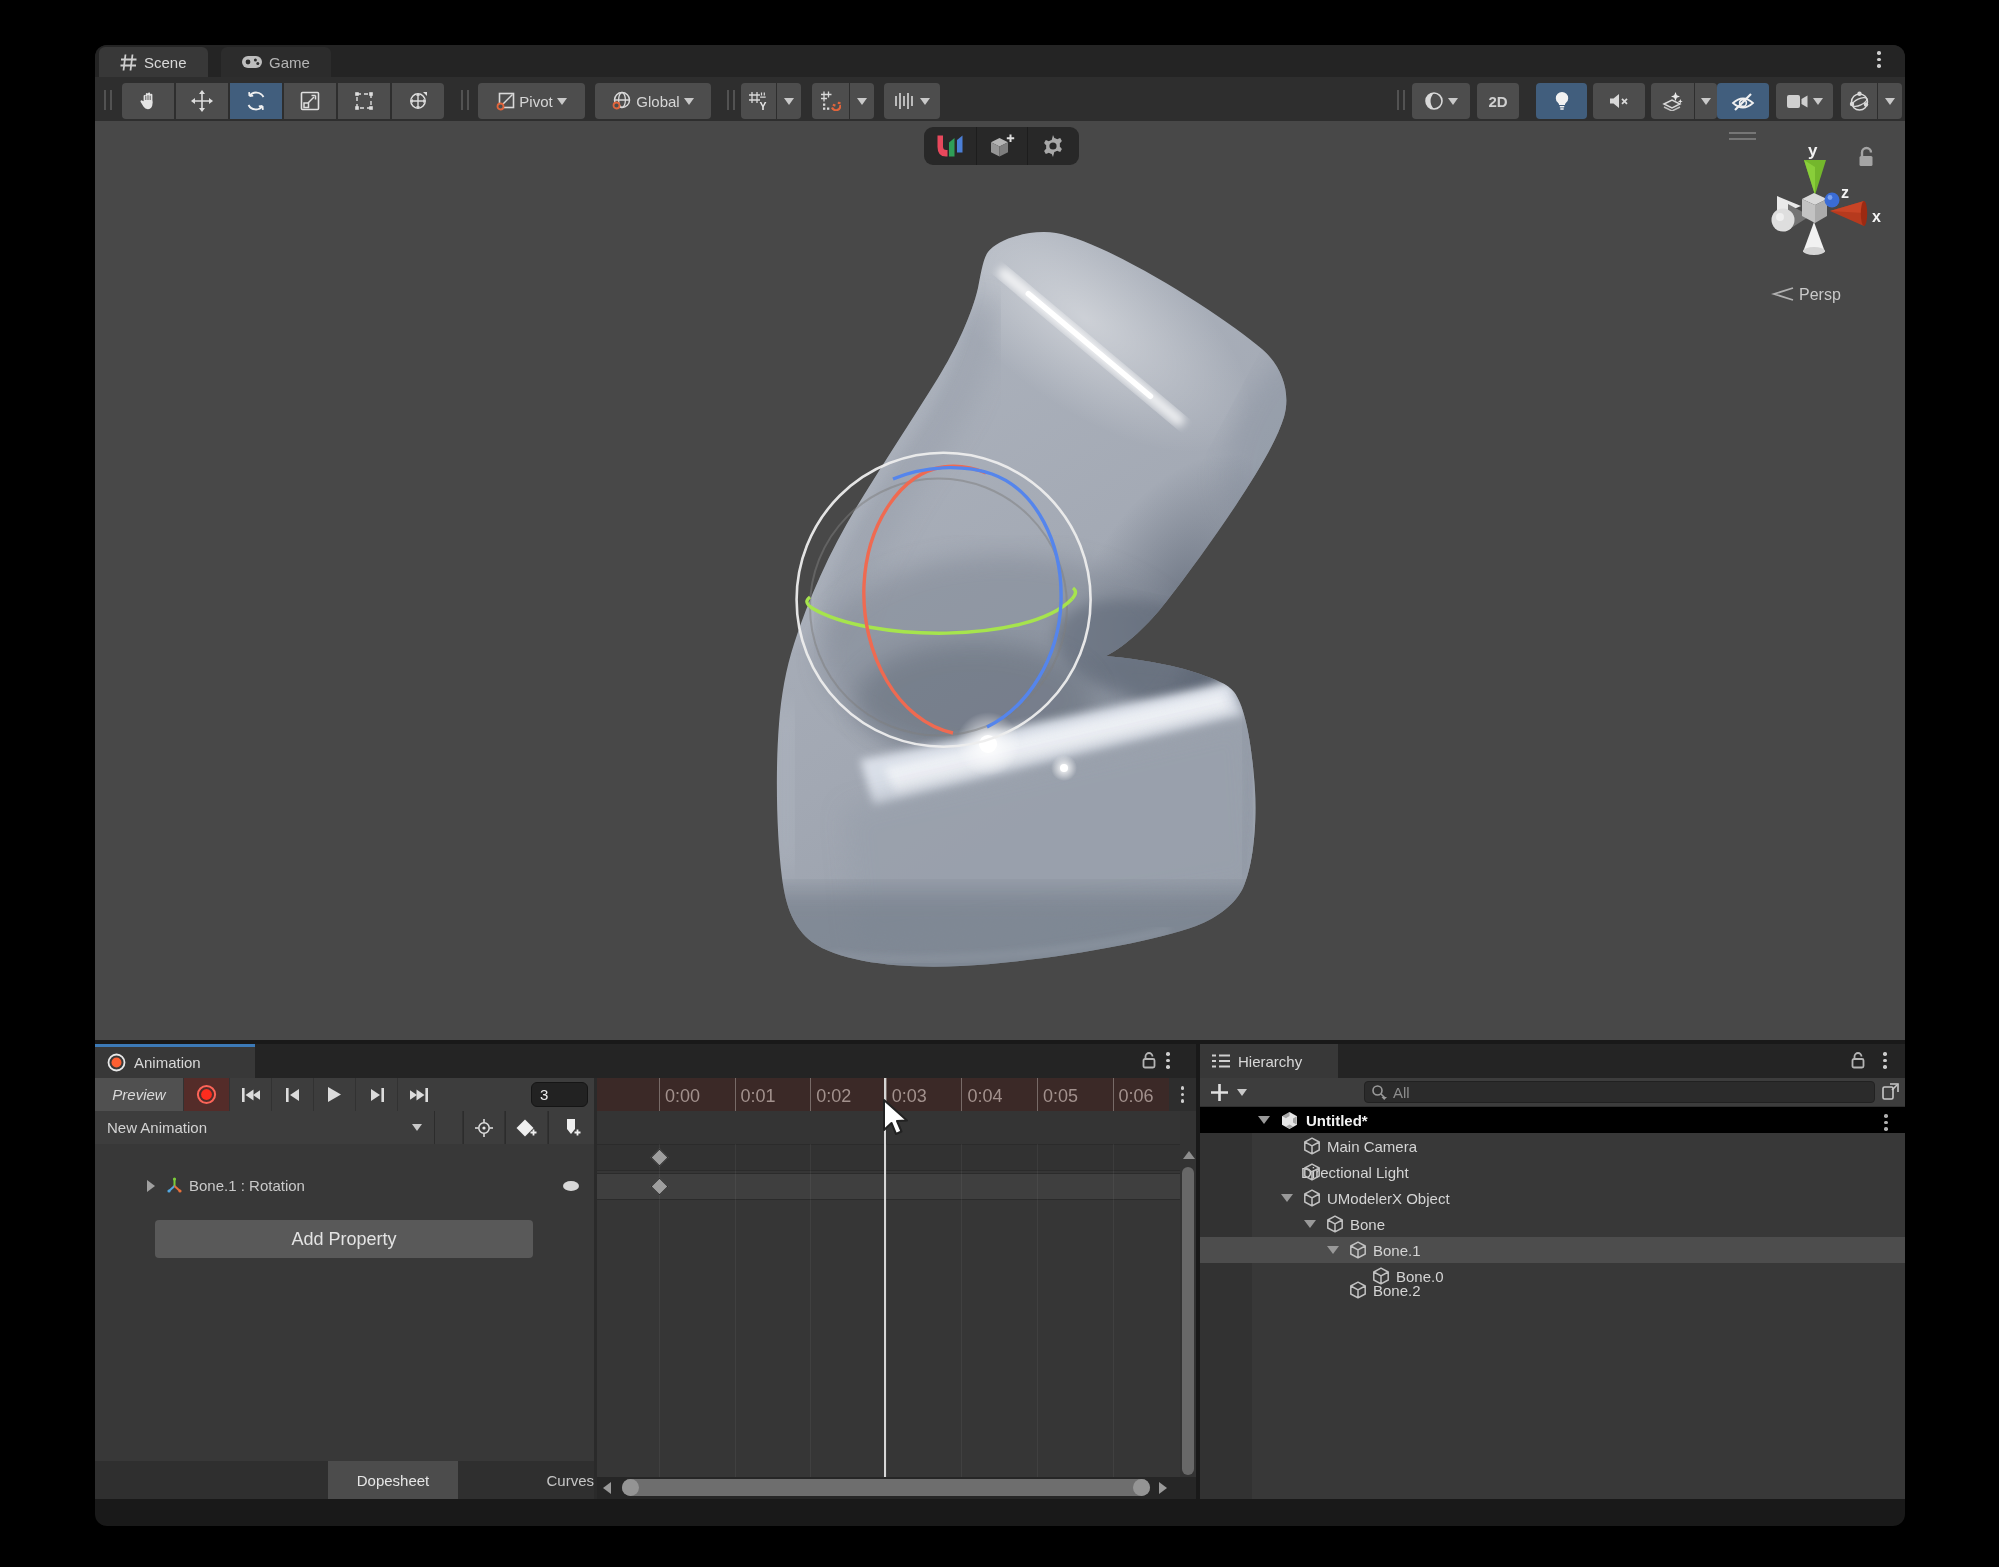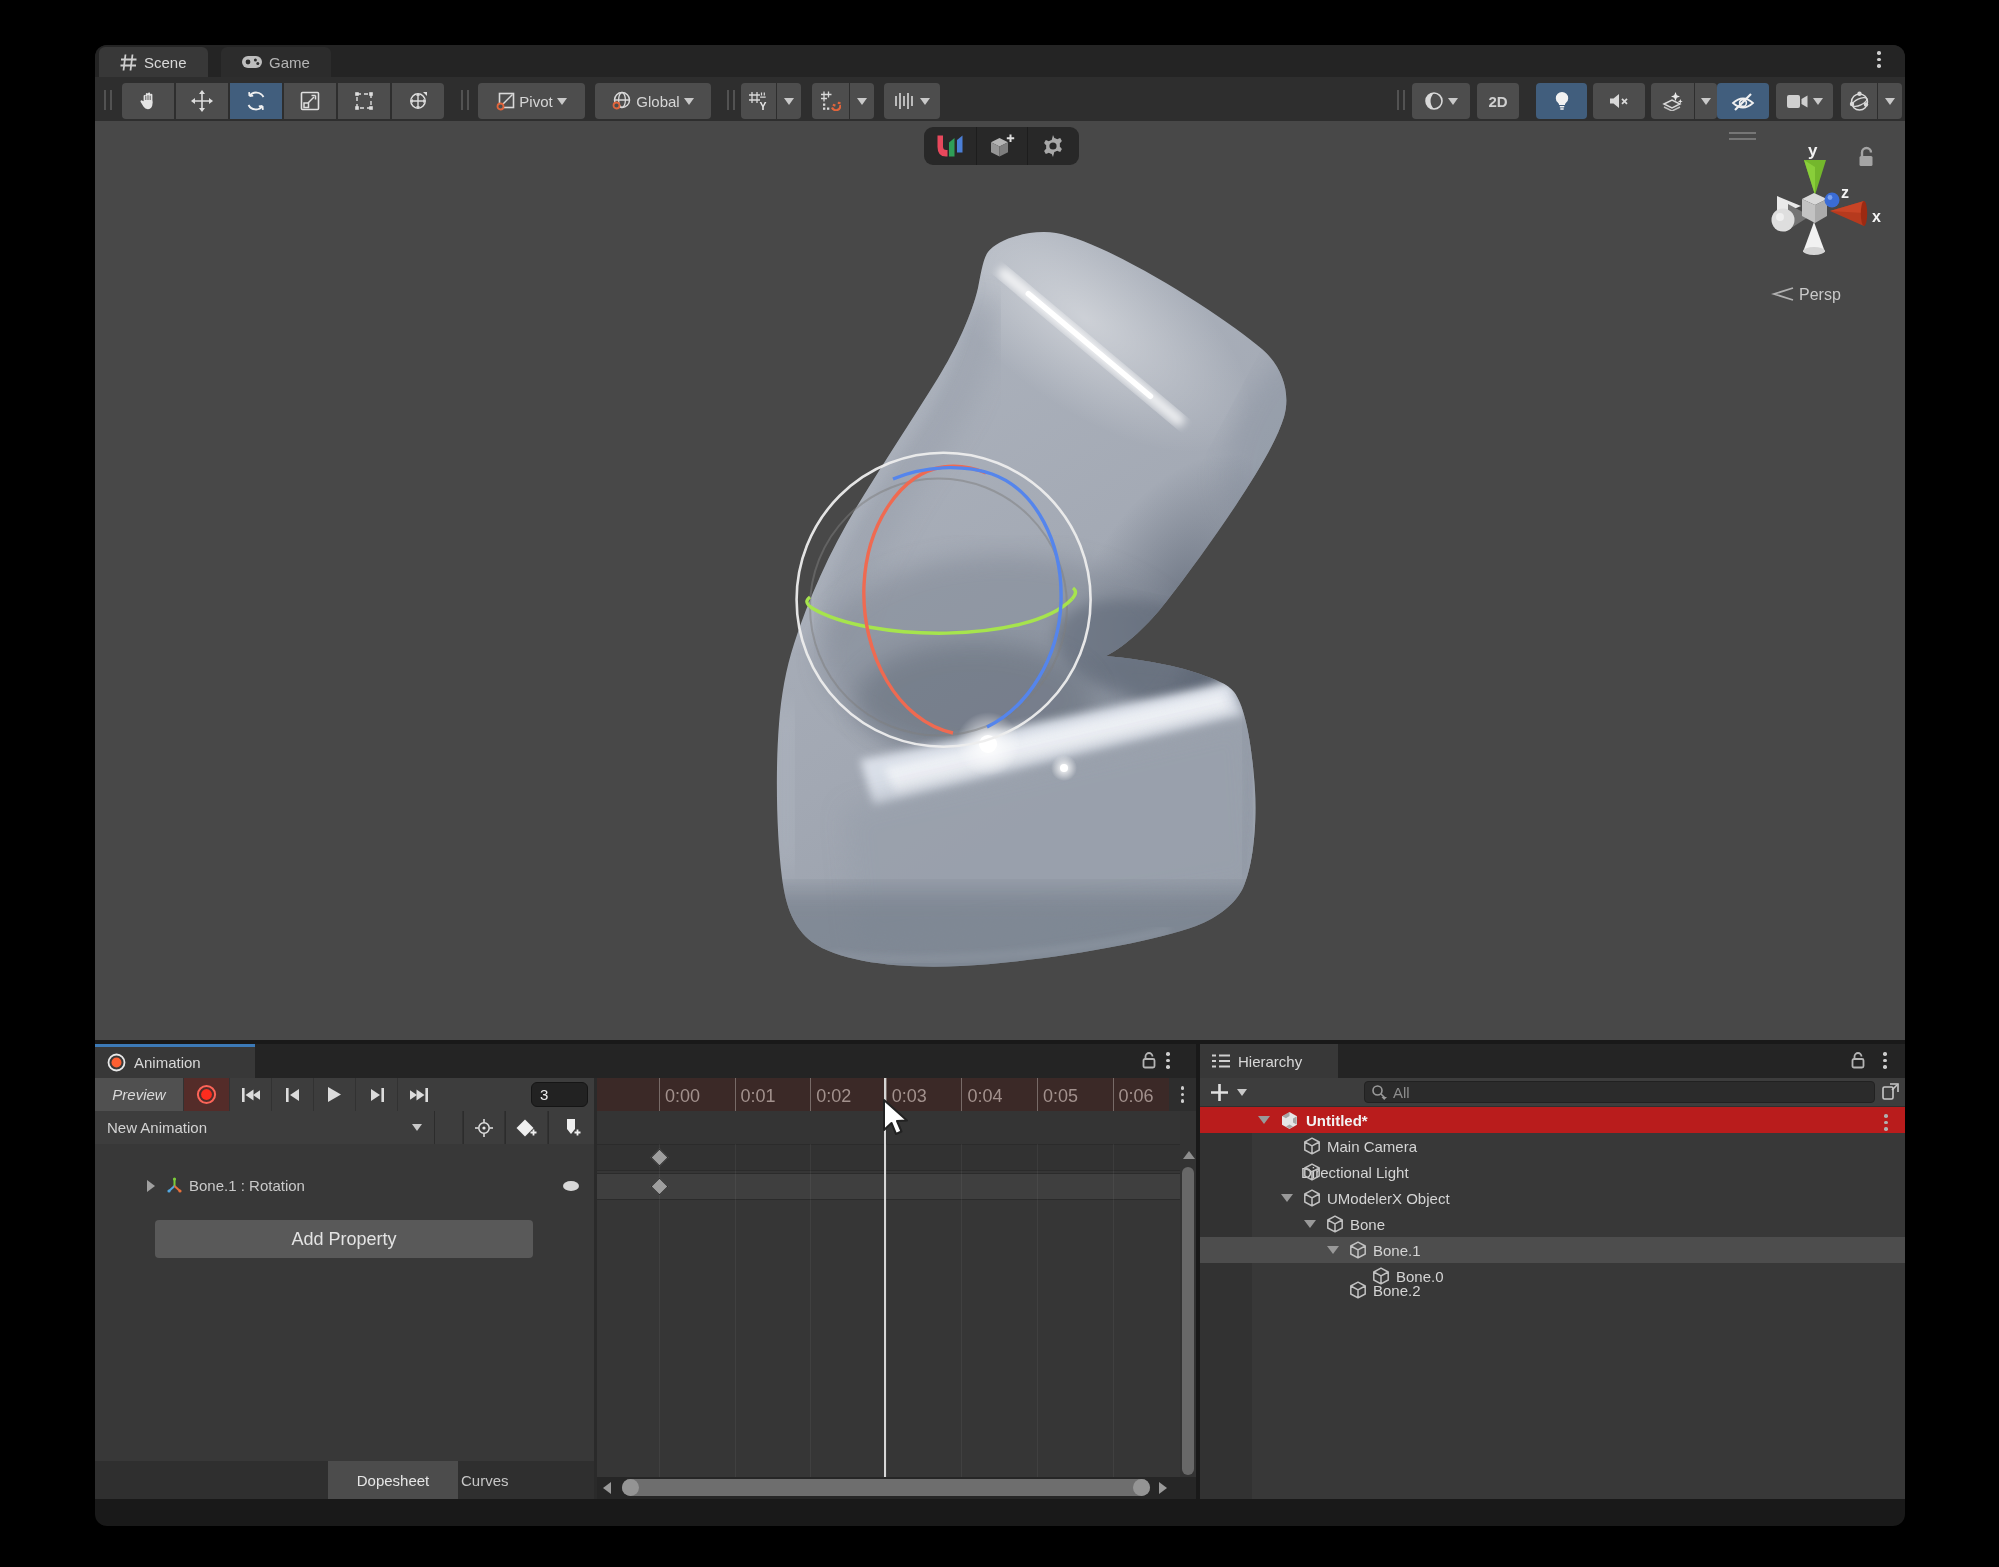--- a/index.html
+++ b/index.html
@@ -646,21 +646,21 @@
       <div class="abs" style="left:468px;top:137px;width:16px;height:10px;background:#d9d9d9;border-radius:50%;"></div>
 
       <div class="abs" style="left:60px;top:176px;width:378px;height:38px;background:#595959;border-radius:4px;display:flex;align-items:center;justify-content:center;">
         <span style="font-size:18px;color:#e3e3e3;">Add Property</span>
       </div>
 
       <div class="abs" style="left:0;top:417px;width:499px;height:38px;background:#2f2f2f;">
         <div class="abs" style="left:233px;top:0;width:130px;height:38px;background:#4c4c4c;display:flex;align-items:center;justify-content:center;">
           <span style="font-size:15px;color:#e6e6e6;">Dopesheet</span>
         </div>
-        <div class="abs" style="left:366px;top:0;width:133px;height:38px;display:flex;align-items:center;justify-content:flex-start;">
+        <div class="abs" style="left:366px;top:0;width:133px;height:38px;display:flex;align-items:center;justify-content:flex-end;">
           <span style="font-size:15px;color:#c6c6c6;">Curves</span>
         </div>
       </div>
       <div class="abs" style="left:502px;top:433px;width:599px;height:22px;background:#262626;">
         <div class="hsb-arrow abs" style="left:6px;top:5px;border-right:8px solid #9a9a9a;"></div>
         <div class="abs" style="left:25px;top:2px;width:528px;height:17px;background:#6e6e6e;border-radius:9px;">
           <div class="abs" style="left:0;top:0;width:17px;height:17px;background:#949494;border-radius:9px;"></div>
           <div class="abs" style="right:0;top:0;width:17px;height:17px;background:#949494;border-radius:9px;"></div>
         </div>
         <div class="hsb-arrow abs" style="left:562px;top:5px;border-left:8px solid #9a9a9a;"></div>
@@ -711,21 +711,21 @@
         <svg class="abs" style="left:681px;top:4px;" width="20" height="20" viewBox="0 0 20 20" fill="none">
             <rect x="2" y="5" width="10" height="12" rx="1.5" stroke="#c8c8c8" stroke-width="1.6"></rect>
             <path d="M9 2 h8 v8" stroke="#c8c8c8" stroke-width="1.6"></path>
             <path d="M16 3 l-5 5" stroke="#c8c8c8" stroke-width="1.6"></path>
           </svg>
       </div>
 
       <div class="abs" style="left:0;top:63px;width:705px;height:392px;background:#383838;">
         <div class="abs" style="left:0;top:26px;width:52px;height:366px;background:#323232;"></div>
 
-        <div class="hrow" style="top:0;background:#b91c1c;">
+        <div class="hrow" style="top:0;background:#000000;">
           <span class="fold" style="left:58px;position:absolute;"></span>
           <svg class="abs" style="left:80px;top:4px;" width="19" height="19" viewBox="0 0 19 19">
               <g fill="#e6e6e6">
                 <path d="M9.5 1 L17 5.3 v8.4 L9.5 18 2 13.7 V5.3 Z"></path>
               </g>
               <g fill="#2e2e2e">
                 <path d="M9.5 6.2 L13.2 8.3 v4.2 L9.5 14.6 5.8 12.5 V8.3 Z" opacity="0"></path>
                 <path d="M9.5 1 l0 4.1 L5.9 7.2 2.4 5.2 Z" opacity="0.35"></path>
                 <path d="M16.6 5.4 L13 7.4 v4.1 l3.6 2.1 z" opacity="0.35"></path>
                 <path d="M9.5 13.5 l-3.5 2 3.5 2 3.5-2 z" opacity="0.35"></path>

